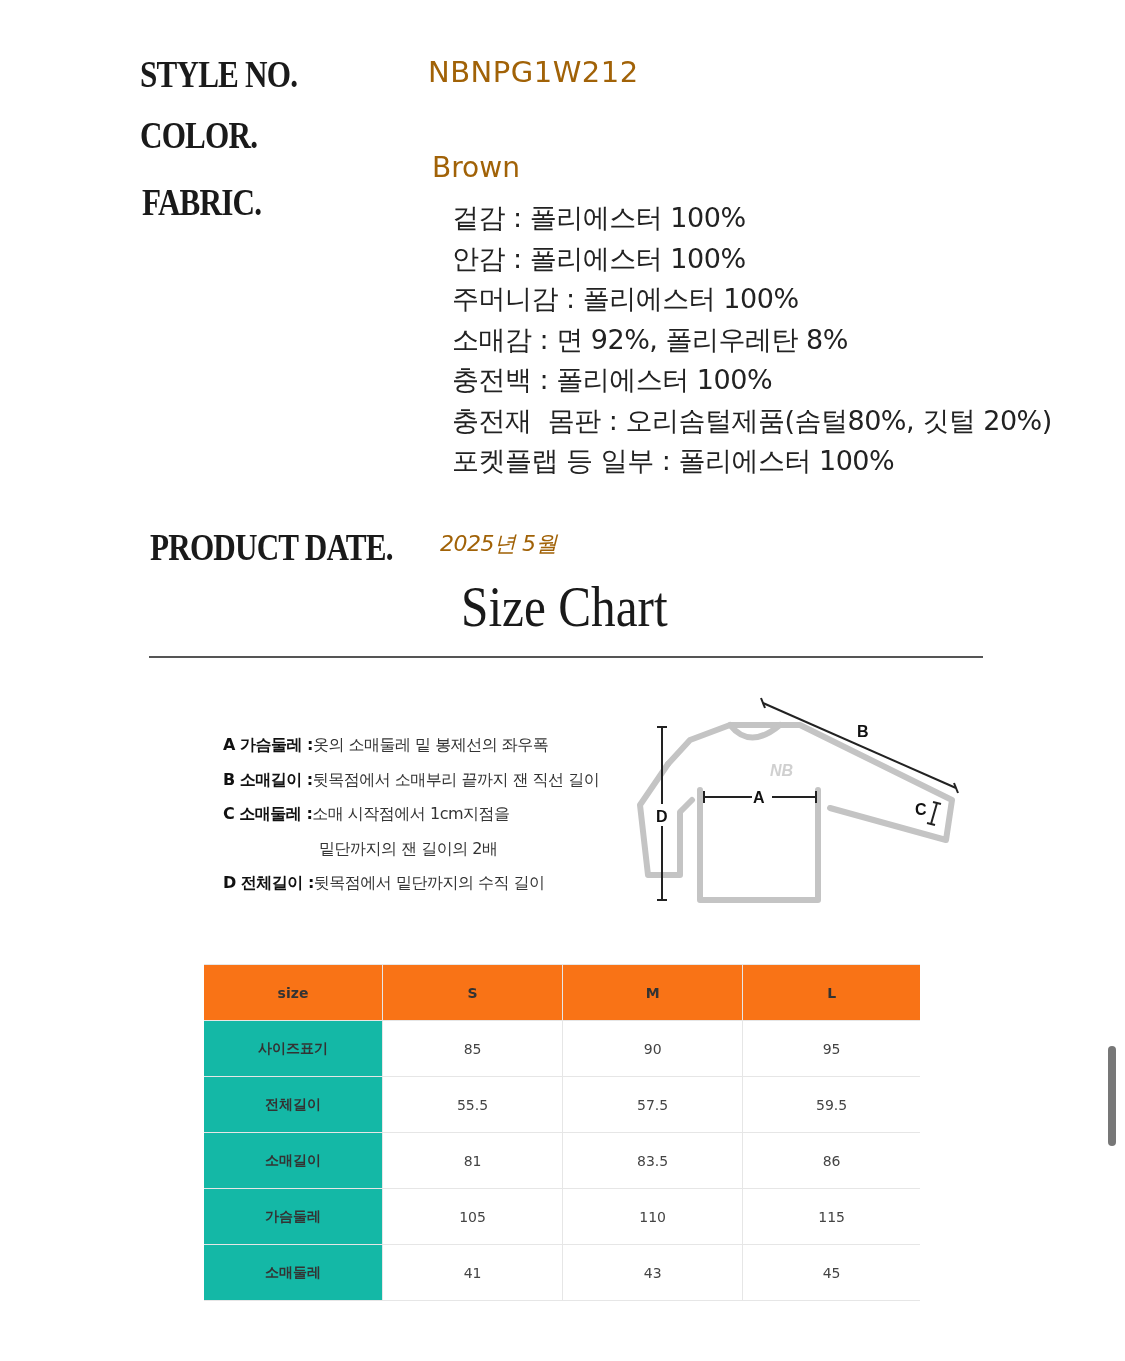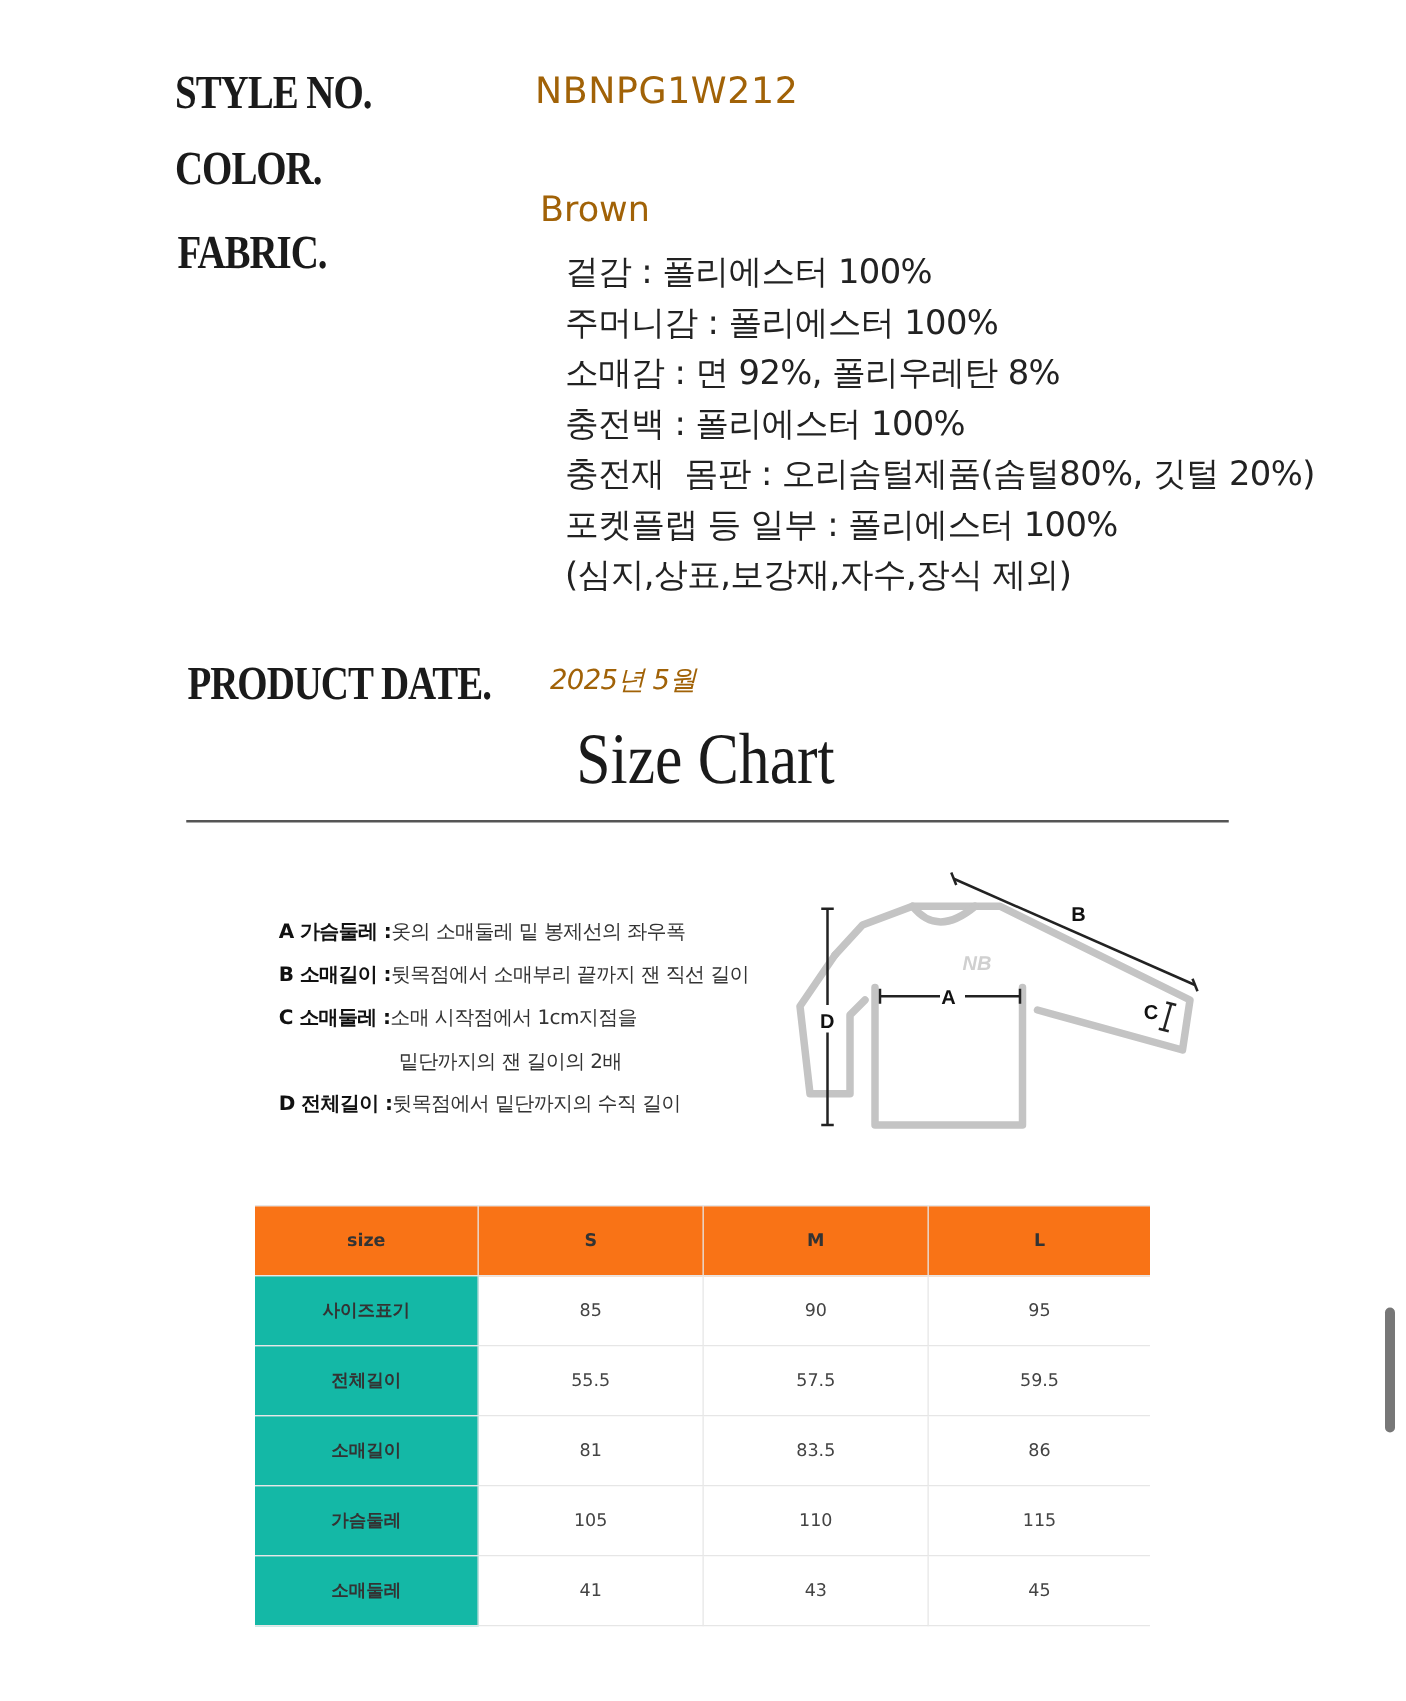--- a/index.html
+++ b/index.html
@@ -35,26 +35,26 @@
 
 <div class="label-serif style-label">STYLE NO.</div>
 <div class="val style-val">NBNPG1W212</div>
 
 <div class="label-serif color-label">COLOR.</div>
 <div class="val color-val">Brown</div>
 
 <div class="label-serif fabric-label">FABRIC.</div>
 <ul class="fabric-list">
   <li>겉감 : 폴리에스터 100%</li>
+  <li>안감 : 폴리에스터 100%</li>
   <li>주머니감 : 폴리에스터 100%</li>
   <li>소매감 : 면 92%, 폴리우레탄 8%</li>
   <li>충전백 : 폴리에스터 100%</li>
   <li style="white-space:pre;">충전재  몸판 : 오리솜털제품(솜털80%, 깃털 20%)</li>
   <li>포켓플랩 등 일부 : 폴리에스터 100%</li>
-  <li>(심지,상표,보강재,자수,장식 제외)</li>
 </ul>
 
 <div class="label-serif pdate-label">PRODUCT DATE.</div>
 <div class="val pdate-val">2025년 5월</div>
 
 <div class="chart-title">Size Chart</div>
 <div class="divider"></div>
 
 <div class="legend">
   <div class="row"><span class="key">A 가슴둘레 :</span><span>옷의 소매둘레 밑 봉제선의 좌우폭</span></div>

